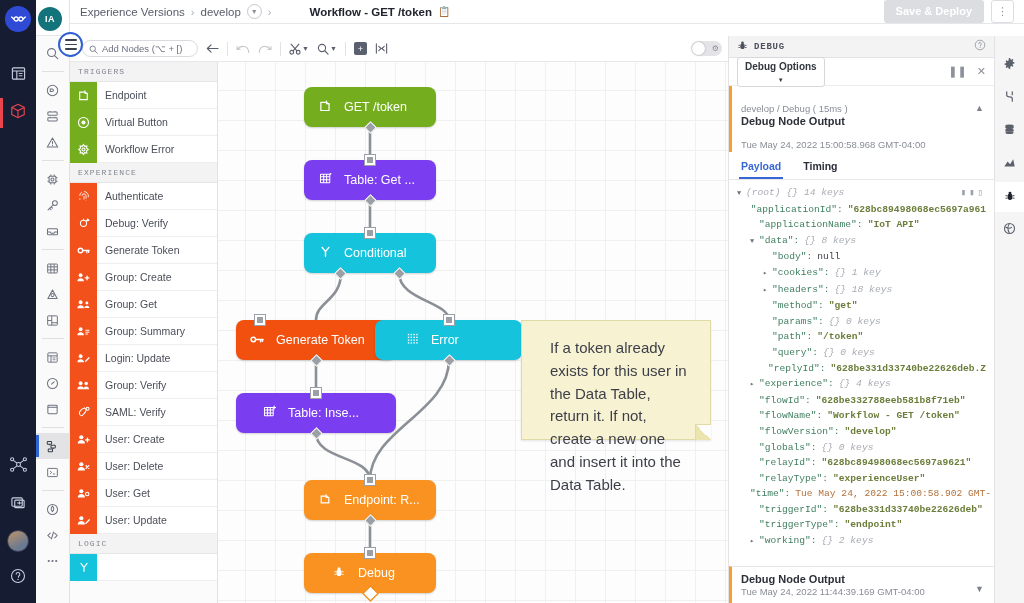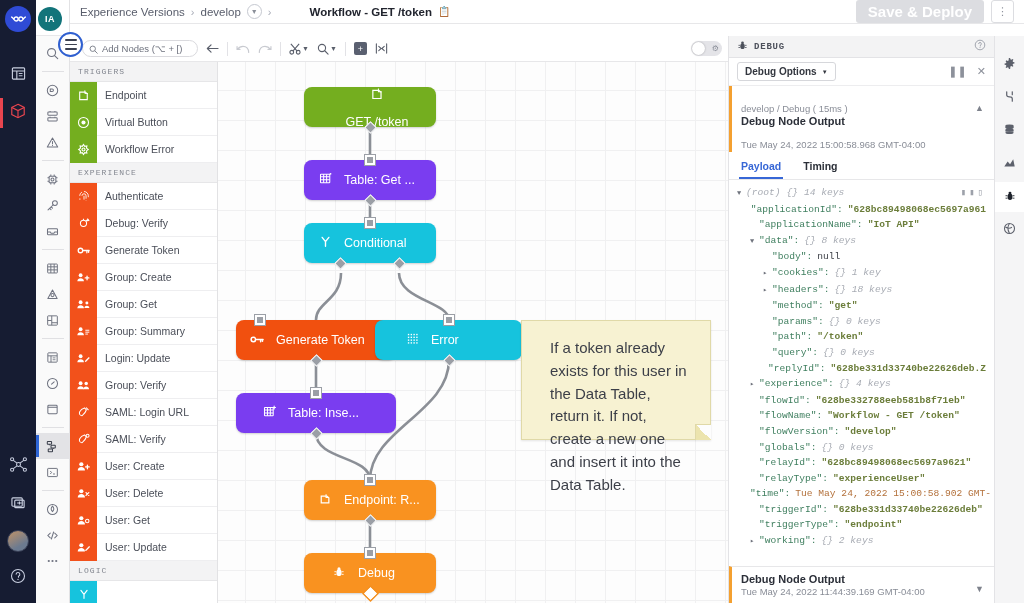--- a/index.html
+++ b/index.html
@@ -66,21 +66,21 @@
   .crumb { font-size: 11.5px; color: #585d6b; display: flex; align-items: center; gap: 6px; }
   .crumb .sep { color: #a9adb8; font-size: 11px; }
   .crumb .strong { font-weight: bold; color: #21242e; margin-left: 32px; }
   .crumb-chip {
     width: 15px; height: 15px; border-radius: 50%; border: 1px solid #c5c8d0;
     display: flex; align-items: center; justify-content: center; color: #8b8f99; font-size: 7px;
   }
   .copy-ico { color: #a4a8b2; font-size: 10px; }
   .topbar-right { margin-left: auto; display: flex; align-items: center; gap: 7px; }
   .btn-deploy {
-    background: #dcdde1; color: #ffffff; font-size: 15px; font-weight: bold;
+    background: #dcdde1; color: #ffffff; font-size: 11px; font-weight: bold;
     border: none; border-radius: 3px; padding: 6px 12px; height: 23px; line-height: 11px;
   }
   .btn-kebab {
     width: 23px; height: 23px; border: 1px solid #dcdde1; border-radius: 3px;
     background: #fff; color: #8f939d; font-size: 11px;
     display: flex; align-items: center; justify-content: center;
   }
 
   
   .toolbar {
@@ -185,21 +185,21 @@
     font-size: 9px; font-weight: bold; letter-spacing: .8px; color: #4d515c;
     font-family: "Liberation Mono", monospace;
   }
   .dbg-title .help { margin-left: auto; color: #9ca0aa; font-size: 11px; }
   .dbg-opts {
     height: 28px; display: flex; align-items: center; padding: 0 8px; gap: 6px;
     border-bottom: 1px solid #ededef;
   }
   .dbg-opts .sel {
     border: 1px solid #d6d7db; border-radius: 3px; font-size: 10px; color: #33373f;
-    font-weight: bold; padding: 3px 7px; background: #fff; display: flex; gap: 5px; align-items: center;
+    font-weight: bold; padding: 3px 7px; background: #fff; display: flex; gap: 5px; align-items: center; flex-direction: column;
   }
   .dbg-opts .ctl { margin-left: auto; display: flex; gap: 10px; color: #8d919b; font-size: 11px; }
   .dbg-entry {
     border-left: 3px solid #f4a030; padding: 5px 9px 2px 9px; position: relative;
   }
   .dbg-entry .meta { font-size: 9.5px; color: #898d97; margin-top: 12px; }
   .dbg-entry .name { font-size: 11px; font-weight: bold; color: #2b2f38; margin: 1px 0; }
   .dbg-entry .caret { position: absolute; right: 10px; top: 17px; color: #7e828c; font-size: 9px; }
   .dbg-tabs {
     display: flex; gap: 18px; padding: 0 10px; border-bottom: 1px solid #e7e7e9; margin-top: 3px;
@@ -606,29 +606,20 @@
       <div class="pal-item">
         <div class="pal-sq" style="background:#f2511b">
           <svg width="13" height="11" viewBox="0 0 15 12" fill="#fff">
             <circle cx="4.2" cy="3.4" r="2.2"></circle>
               <path d="M.4 10.4c0-2.3 1.7-3.6 3.8-3.6s3.8 1.3 3.8 3.6z"></path>
             <circle cx="10.6" cy="3.6" r="2"></circle>
               <path d="M7.3 10.4c0-2.1 1.5-3.3 3.3-3.3s3.3 1.2 3.3 3.3z"></path>
             </svg>
           </div>
         <div class="pal-label">Group: Verify</div>
-      </div>
-      <div class="pal-item">
-        <div class="pal-sq" style="background:#f2511b">
-          <svg width="12" height="12" viewBox="0 0 14 14" fill="none" stroke="#fff" stroke-width="1.2">
-            <path d="M4.6 11.4c-2.6-.4-3.6-2.4-2.6-4.6C3 4.6 5 2.8 7.6 2.2l2.2 2.2c-.8 2.6-2.4 4.8-4.4 6.2z"></path>
-            <path d="M9.8 2.2 12 4.4" stroke-linecap="round"></path>
-            </svg>
-          </div>
-        <div class="pal-label">SAML: Login URL</div>
       </div>
       <div class="pal-item">
         <div class="pal-sq" style="background:#f2511b">
           <svg width="12" height="12" viewBox="0 0 14 14" fill="none" stroke="#fff" stroke-width="1.2">
             <path d="M4.6 11.4c-2.6-.4-3.6-2.4-2.6-4.6C3 4.6 5 2.8 7.6 2.2l2.2 2.2c-.8 2.6-2.4 4.8-4.4 6.2z"></path>
             <circle cx="11.2" cy="3.2" r="1.7"></circle>
             </svg>
           </div>
         <div class="pal-label">SAML: Verify</div>
       </div>
@@ -693,21 +684,21 @@
         <path d="M152 138 V171"></path>
         <path d="M123 211 C123 238, 98 240, 98 258"></path>
         <path d="M181 211 C181 238, 231 240, 231 258"></path>
         <path d="M98 298 V331"></path>
         <path d="M98 371 C98 398, 152 394, 152 418"></path>
         <path d="M231 298 C231 350, 152 368, 152 418"></path>
         <path d="M152 458 V491"></path>
       </g>
     </svg>
 
-    <div class="node" style="left:86px; top:25px; width:132px; height:40px; background:#74ae1f;flex-direction:column;">
+    <div class="node" style="left:86px; top:25px; width:132px; height:40px; background:#74ae1f;">
       <span class="nico">
         <svg width="13" height="13" viewBox="0 0 14 14" fill="none" stroke="#fff" stroke-width="1.3">
           <path d="M2 3.6h6.4l2.4 2v6.8H2z"></path>
             <path d="M8 1.6v3.6h3.6" stroke-width="1.1"></path>
           </svg></span>
       <span class="nlabel">GET /token</span>
       <div class="port-out"></div>
     </div>
 
     <div class="node" style="left:86px; top:98px; width:132px; height:40px; background:#7a3df0;">
@@ -715,21 +706,21 @@
         <svg width="13" height="13" viewBox="0 0 14 14" fill="none" stroke="#fff" stroke-width="1.1">
           <rect x="1.6" y="2.4" width="10" height="9.2" rx=".6"></rect>
             <path d="M1.6 5.2h10M1.6 8.4h10M5 2.4v9.2M8.2 2.4v9.2"></path>
           <circle cx="12.4" cy="2" r="1" fill="#fff" stroke="none"></circle>
           </svg></span>
       <span class="nlabel">Table: Get ...</span>
       <div class="port-in"></div>
       <div class="port-out"></div>
     </div>
 
-    <div class="node" style="left:86px; top:161px; width:132px; height:40px; background:#16c3dd;">
+    <div class="node" style="left:86px; top:171px; width:132px; height:40px; background:#16c3dd;">
       <span class="nico">
         <svg width="13" height="13" viewBox="0 0 14 14" fill="none" stroke="#fff" stroke-width="1.5">
           <path d="M7 12.2V7.2L3.4 2.6M7 7.2 10.6 2.6" stroke-linecap="round"></path>
           </svg></span>
       <span class="nlabel">Conditional</span>
       <div class="port-in"></div>
       <div class="port-out two-a"></div>
       <div class="port-out two-b"></div>
     </div>
 

